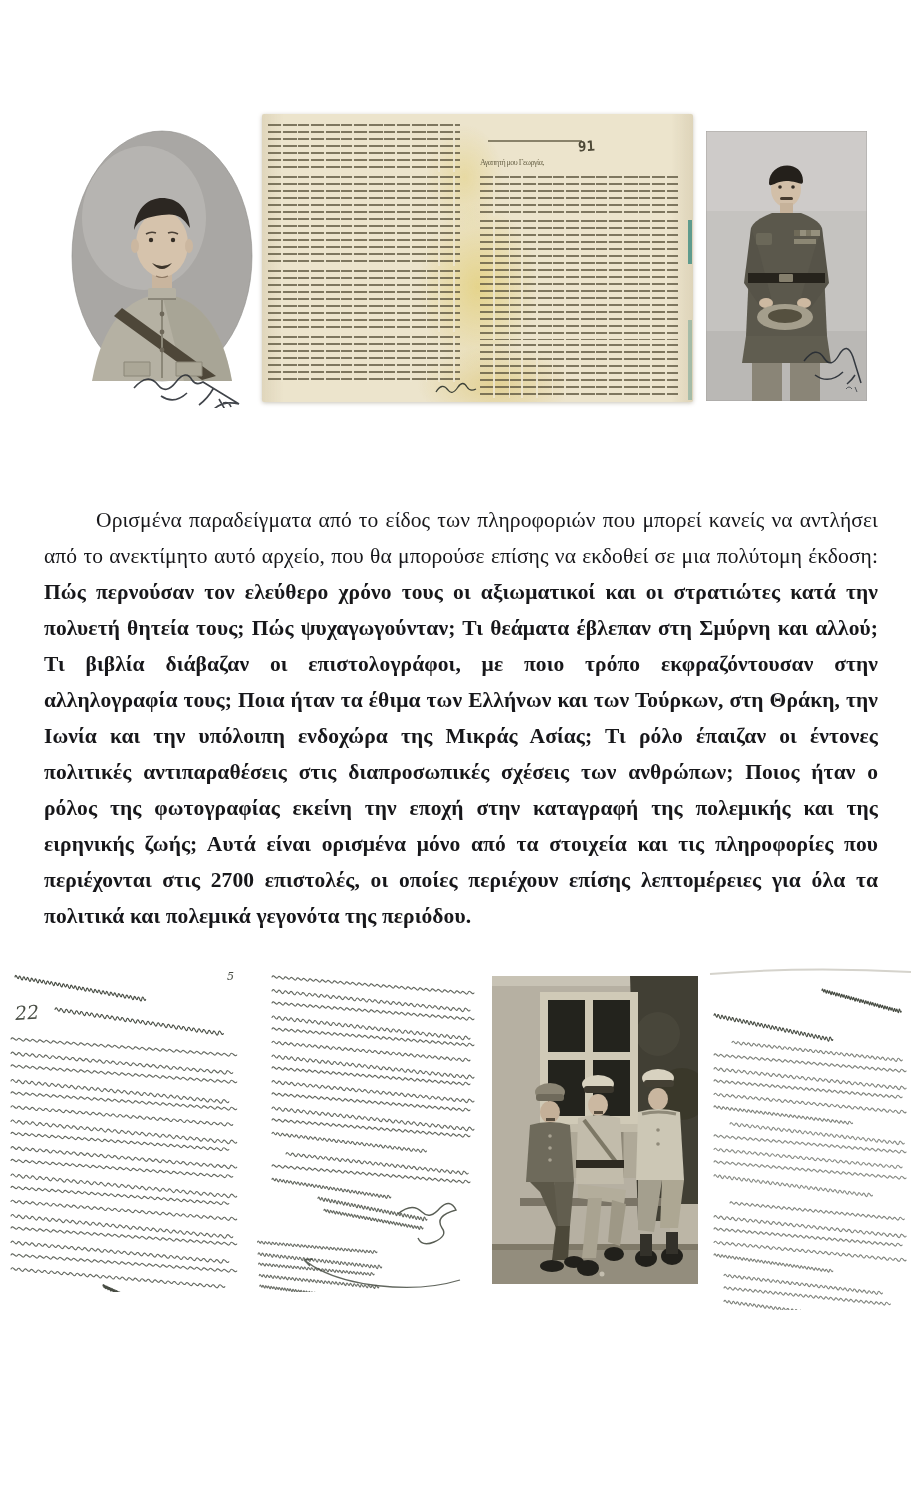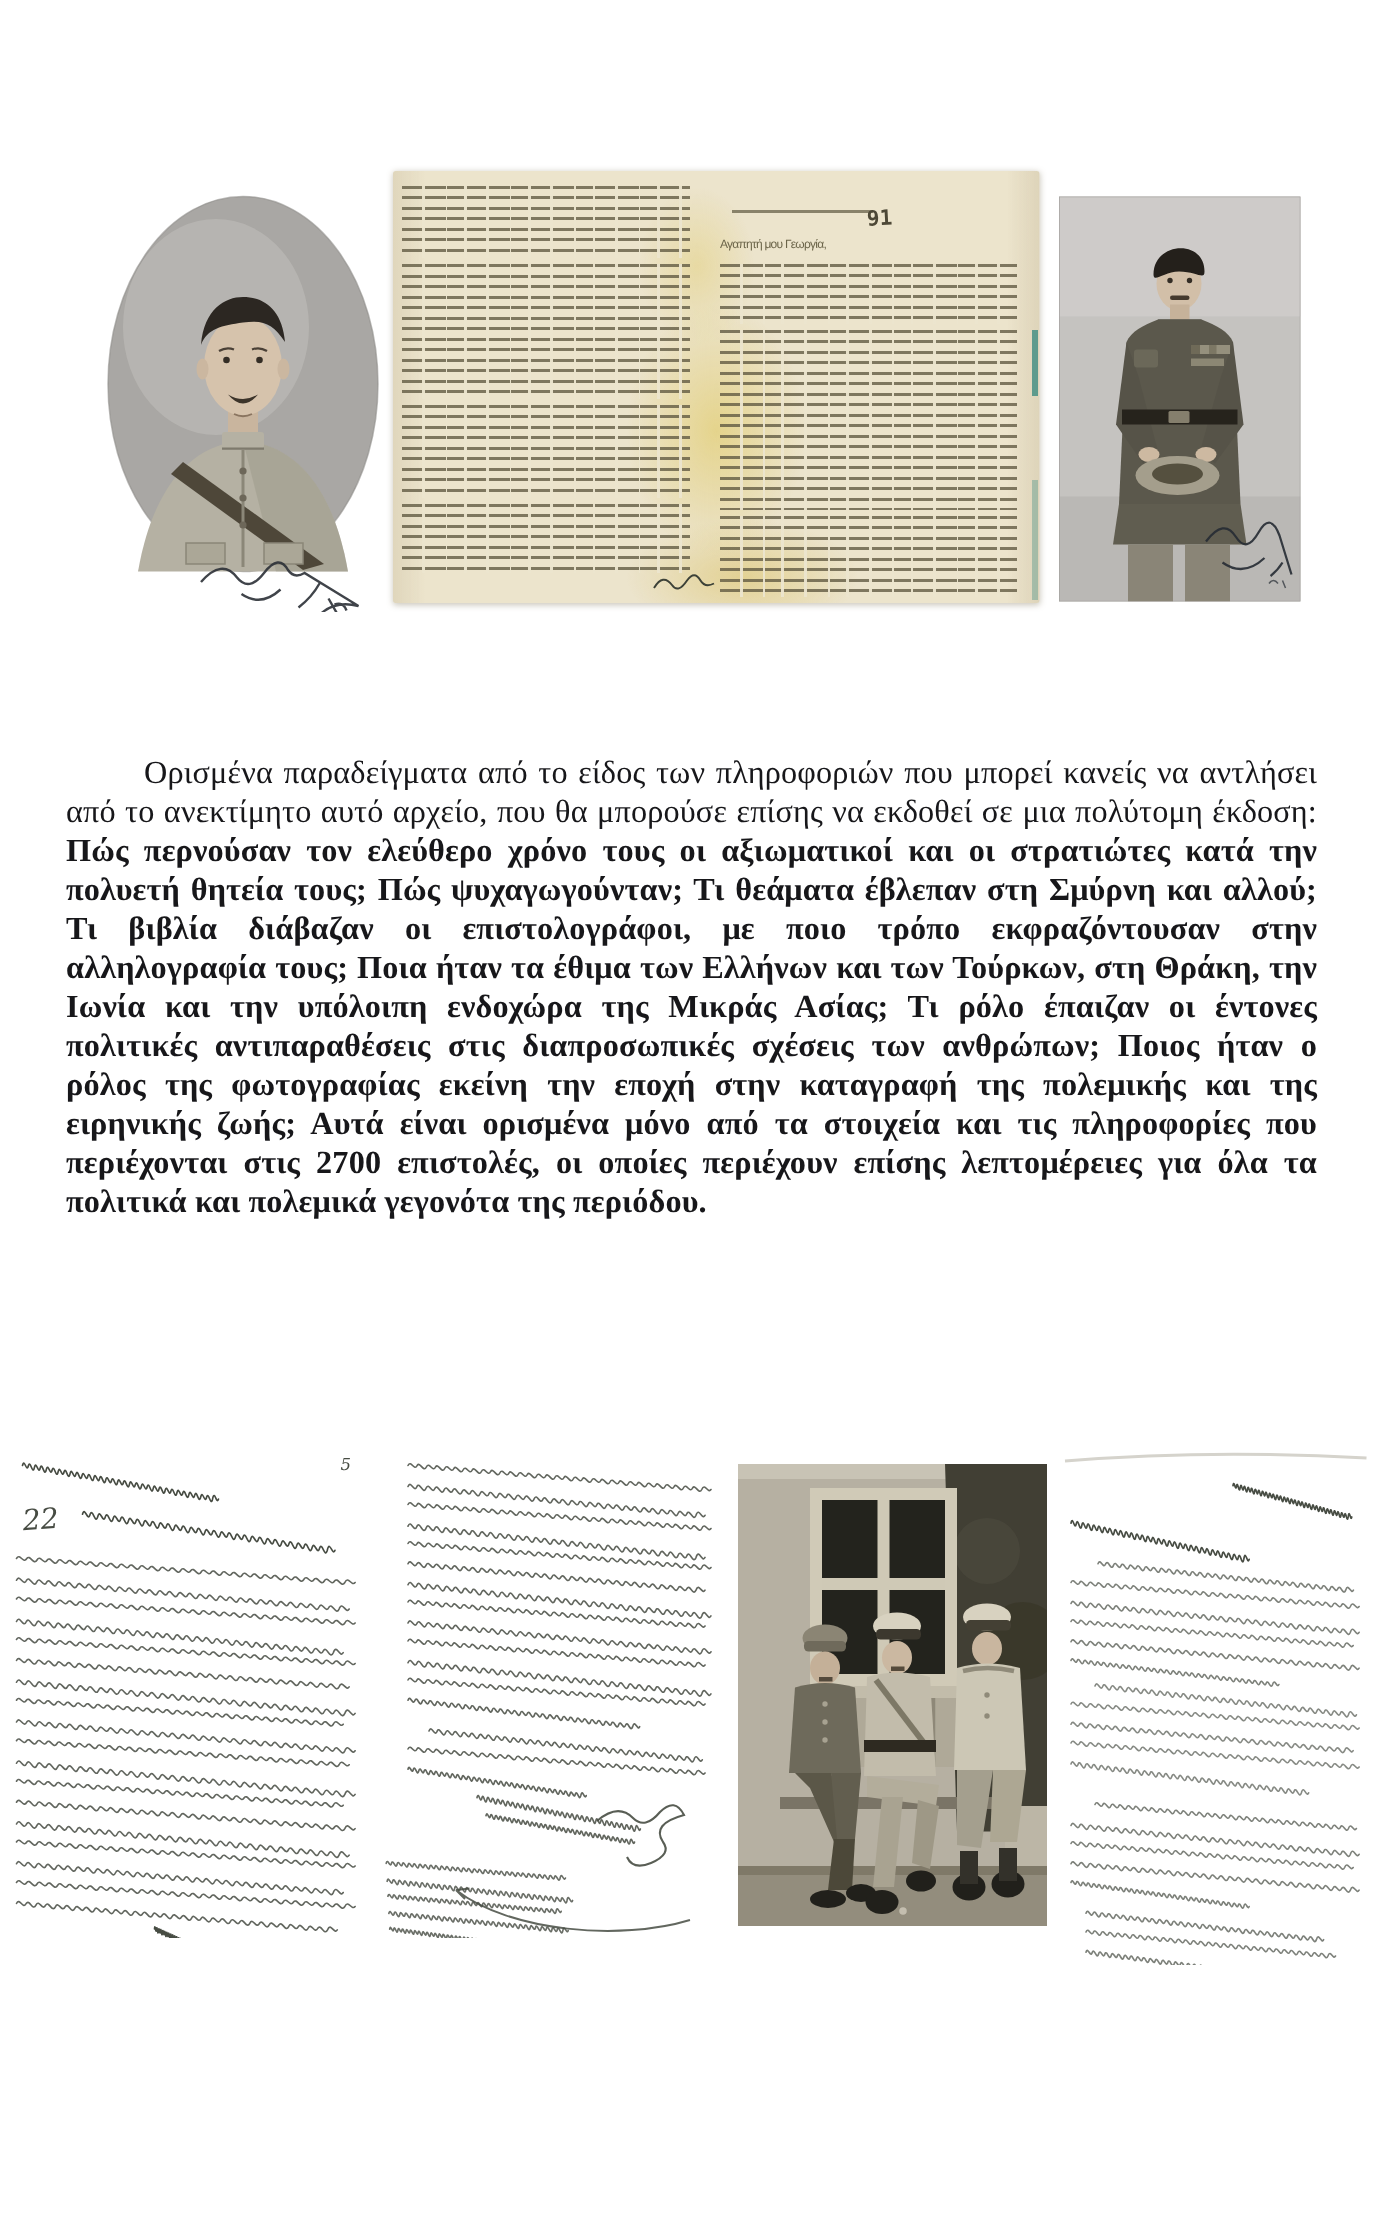--- a/index.html
+++ b/index.html
@@ -8,21 +8,21 @@
     width:918px; height:1488px; position:relative; overflow:hidden;
     font-family:"Liberation Serif","DejaVu Serif",serif;
   }
   .page { position:absolute; inset:0; background:#ffffff; }
   figure { position:absolute; margin:0; }
   svg { display:block; width:100%; height:100%; }
 
   
   .body-text {
     position:absolute; left:44px; top:502px; width:834px;
-    font-size:21.5px; line-height:26px; text-align:justify;
+    font-size:21.5px; line-height:36px; text-align:justify;
     color:#17171a; text-indent:52px; letter-spacing:.1px;
   }
   .body-text b { font-weight:bold; }
 
   
   .typed-letter {
     left:262px; top:114px; width:431px; height:288px;
     background:#ece4cc; border-radius:2px;
     box-shadow:0 1px 4px rgba(120,110,80,.40);
   }
@@ -45,21 +45,21 @@
         rgba(95,88,64,.78) 0 2px, rgba(95,88,64,0) 2px 7px);
   }
   .t-line-single { position:absolute; height:2px; background:rgba(95,88,64,.70); }
   .pagenum-91 {
     position:absolute; left:316px; top:24px;
     font-family:"DejaVu Sans Mono",monospace; font-weight:bold;
     font-size:14px; color:#4d4836; transform:rotate(-3deg);
   }
   .salutation {
     position:absolute; left:218px; top:44px;
-    font-family:Liberation Sans, sans-serif; font-size:8px;
+    font-family:Liberation Serif, serif; font-size:8px;
     color:#6b6449; letter-spacing:-0.5px; white-space:nowrap;
   }
   .ribbon { position:absolute; left:426px; width:4px; background:#5e9b8d; }
   .sig-svg { position:absolute; overflow:visible; }
 
   
   .fig-oval      { left:64px;  top:126px; width:192px; height:282px; }
   .fig-standing  { left:706px; top:131px; width:161px; height:270px; }
   .fig-group     { left:492px; top:976px; width:206px; height:308px; }
 

